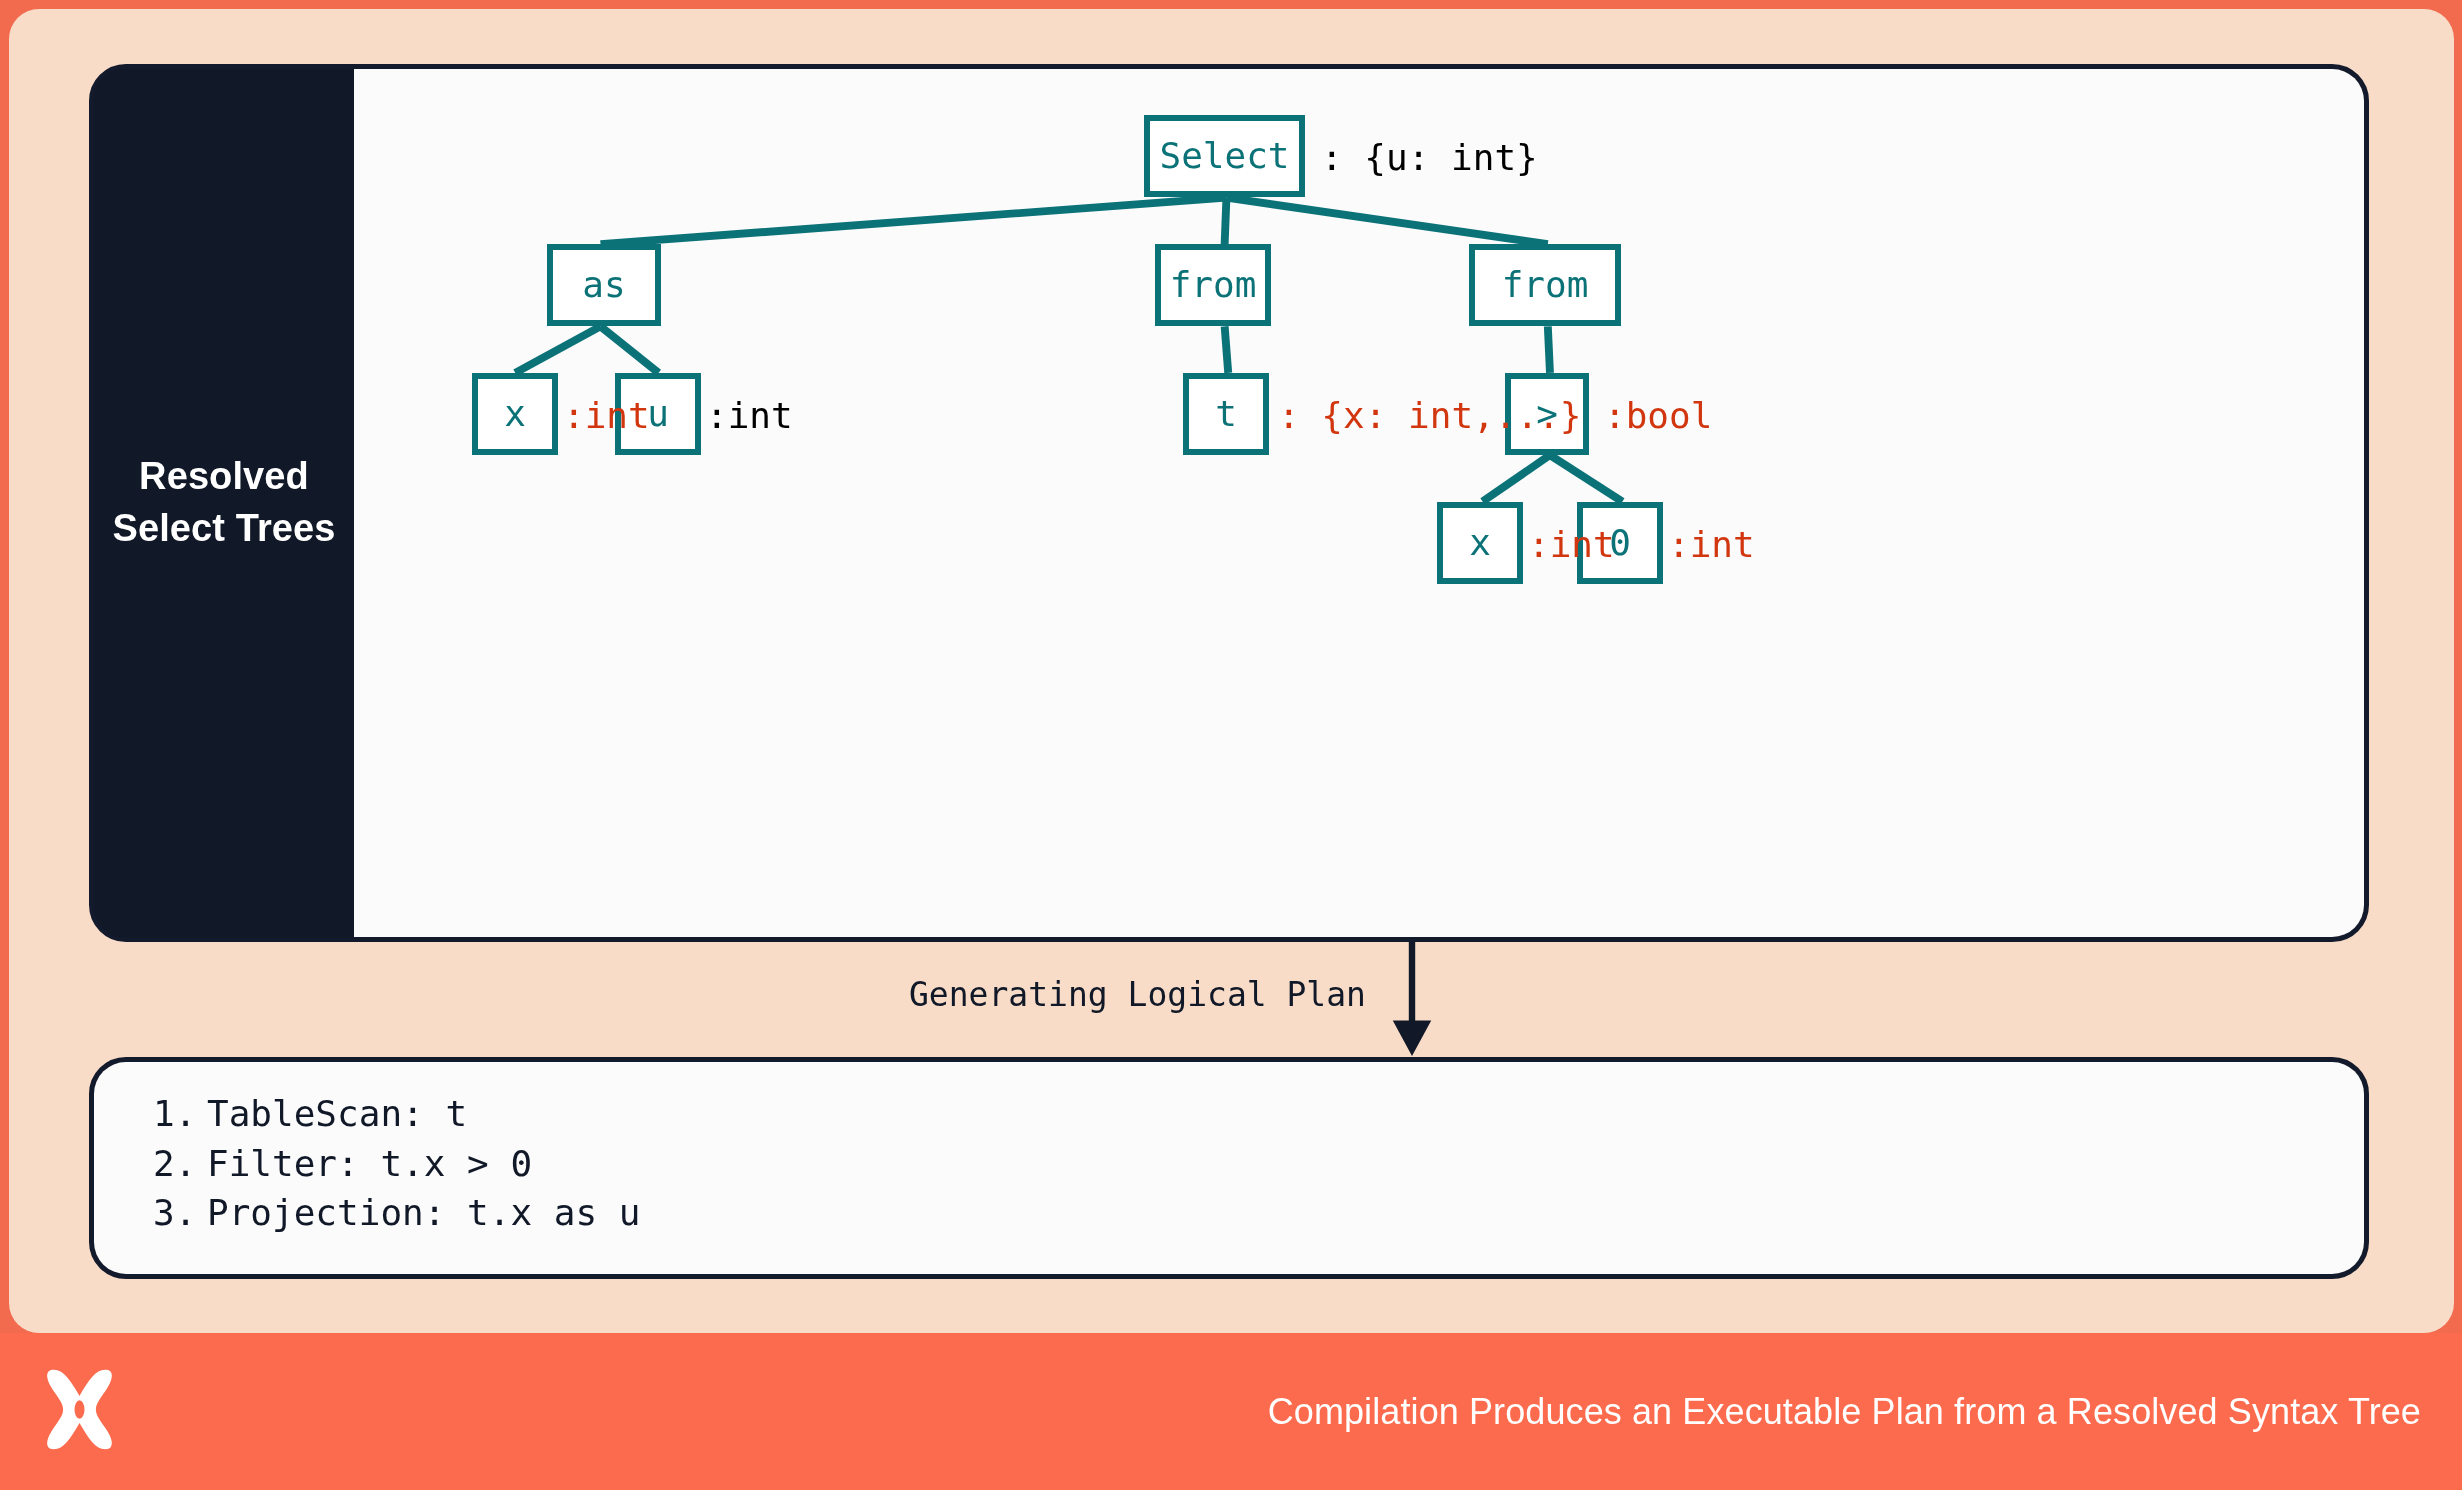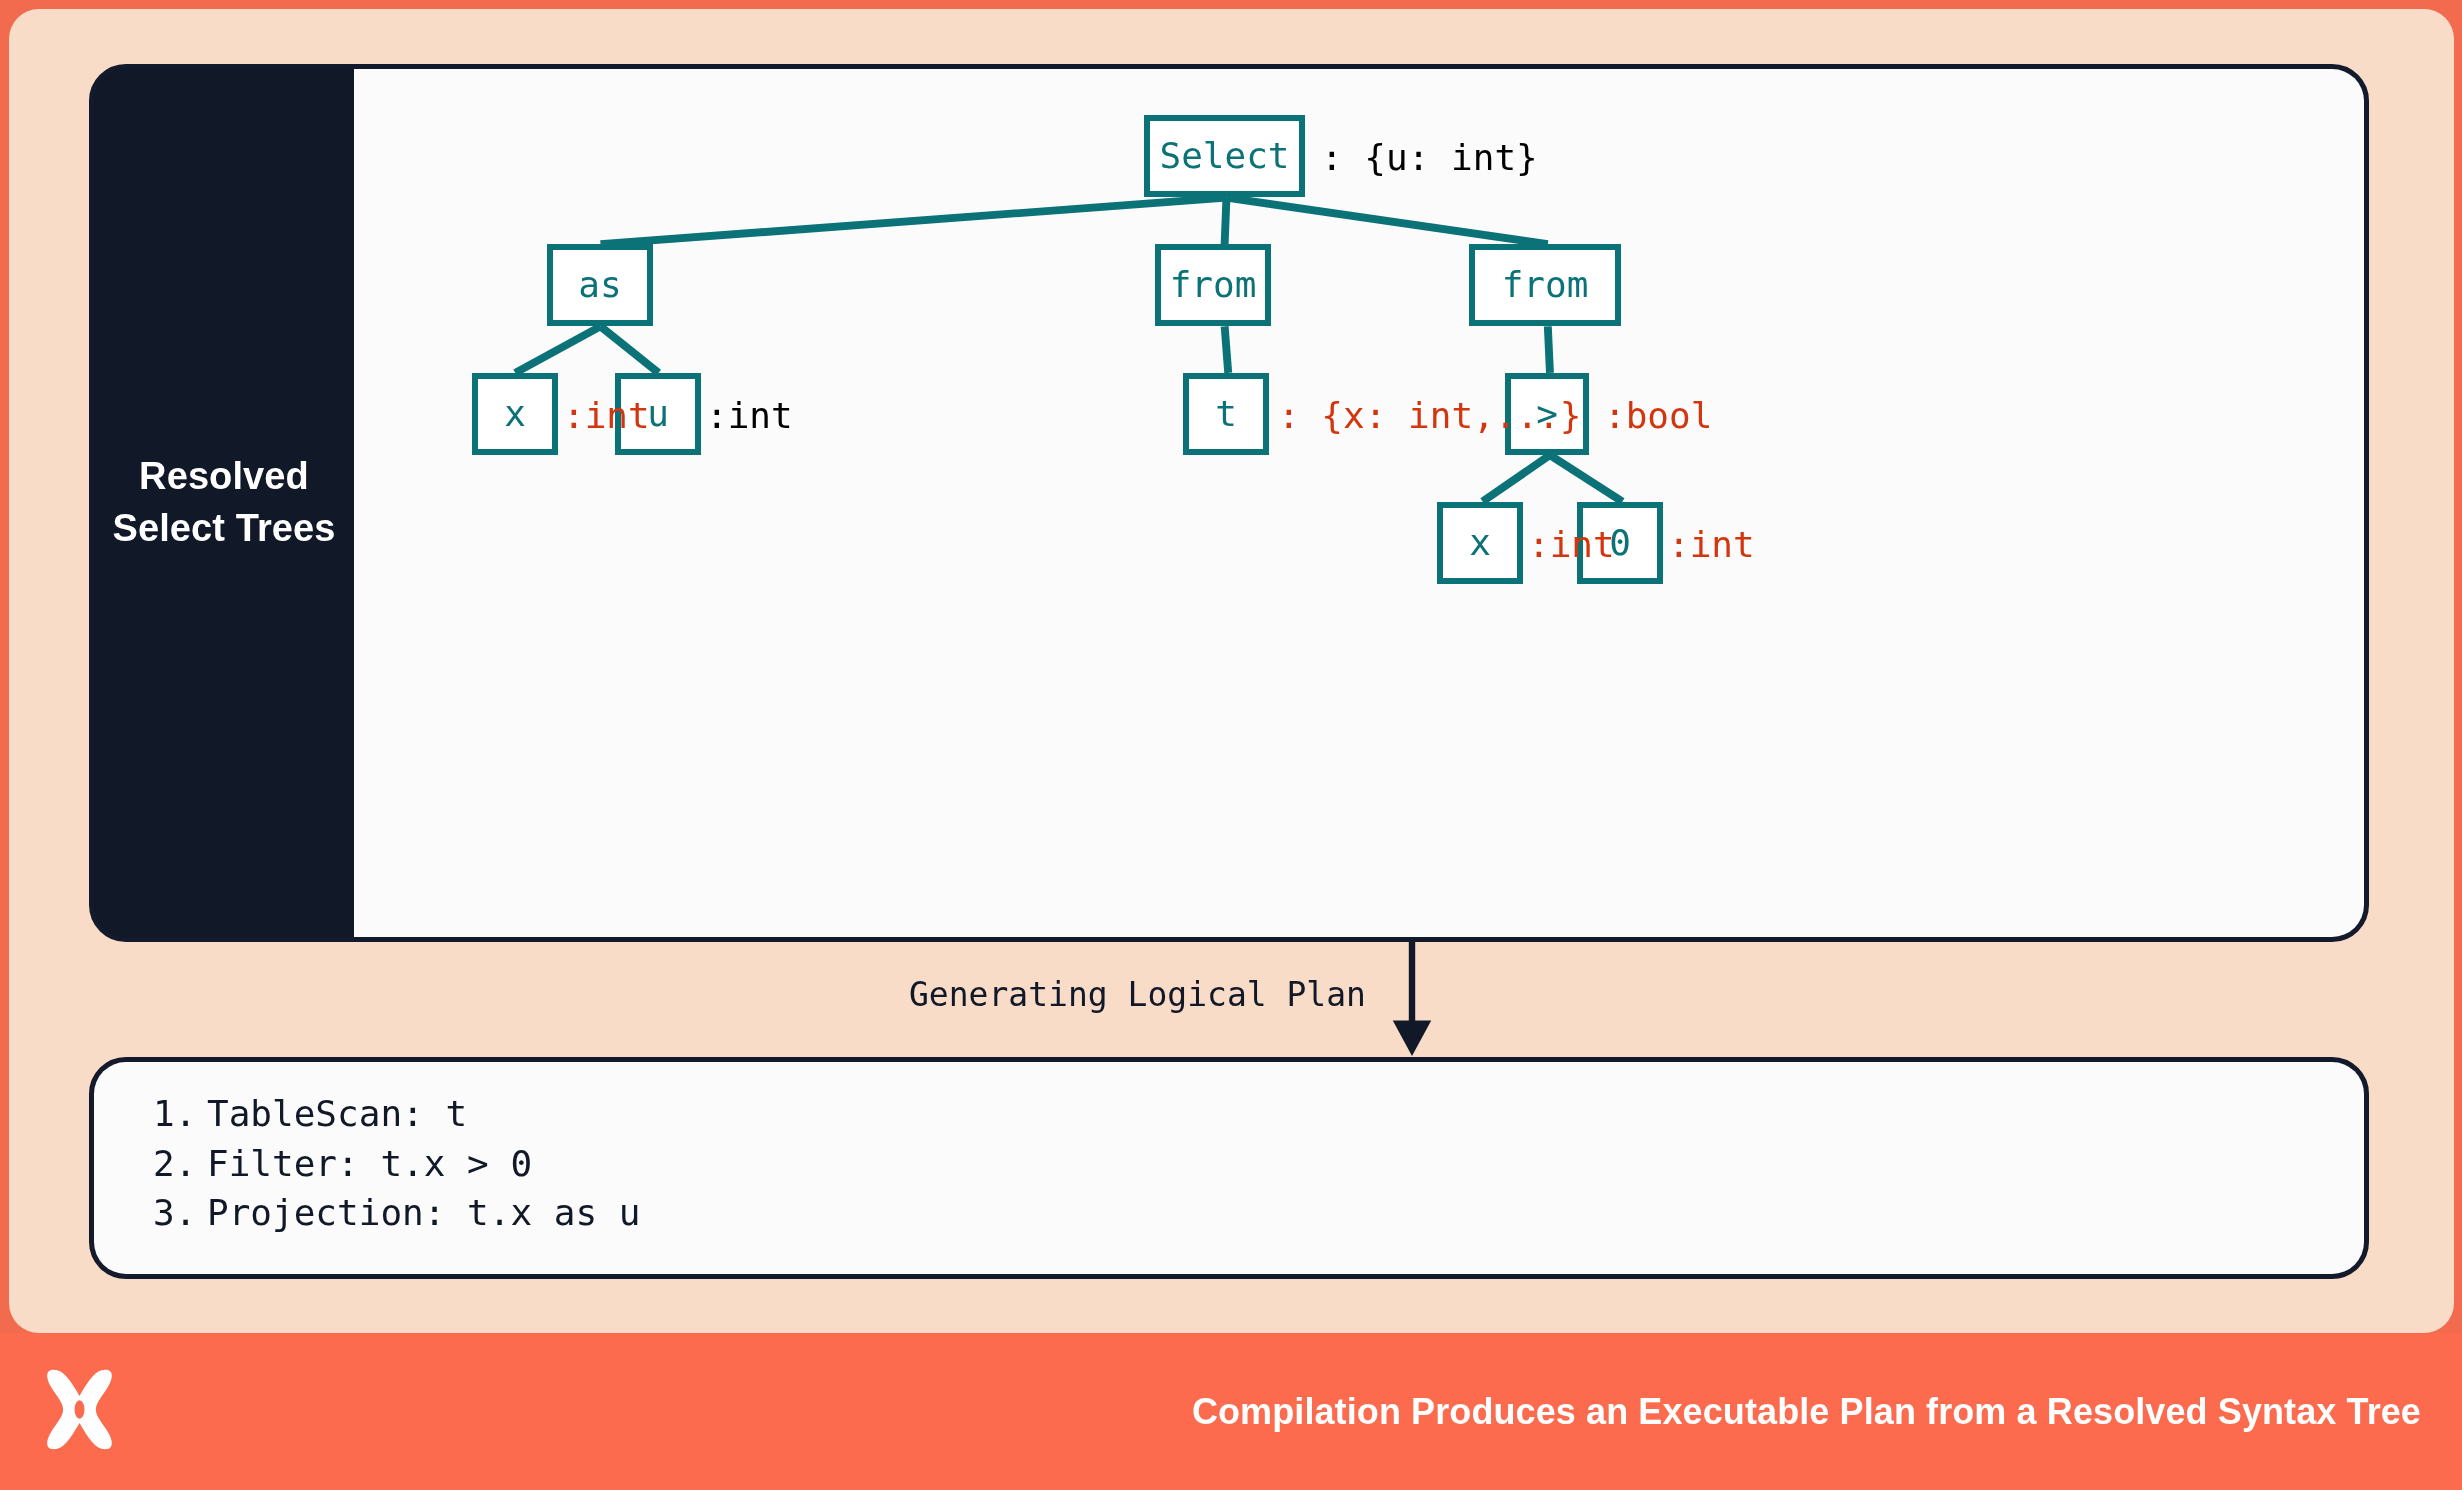--- a/index.html
+++ b/index.html
@@ -153,21 +153,21 @@
     position: absolute;
     left: 40px; top: 33px;
     width: 79px; height: 87px;
   }
   #banner-caption {
     position: absolute;
     left: 0; right: 41px;
     text-align: right;
     color: #FFFFFF;
     font-family: "Liberation Sans", sans-serif;
-    font-weight: bold;
+    font-weight: normal;
     font-size: 36px;
     letter-spacing: 0.1px;
     white-space: nowrap;
   }
 </style>
 </head>
 <body>
 
 <div id="poster">
   <div id="peach-canvas"></div>
@@ -187,21 +187,21 @@
             <line x1="1217.5" y1="180" x2="1666" y2="245" stroke="#0B7277" stroke-width="11"></line>
             <line x1="344" y1="360" x2="225" y2="425" stroke="#0B7277" stroke-width="11"></line>
             <line x1="344" y1="360" x2="425" y2="425" stroke="#0B7277" stroke-width="11"></line>
             <line x1="1215" y1="360" x2="1220" y2="425" stroke="#0B7277" stroke-width="11"></line>
             <line x1="1666" y1="360" x2="1669" y2="425" stroke="#0B7277" stroke-width="11"></line>
             <line x1="1669" y1="540" x2="1575" y2="605" stroke="#0B7277" stroke-width="11"></line>
             <line x1="1669" y1="540" x2="1770" y2="605" stroke="#0B7277" stroke-width="11"></line>
           </svg>
 
       <div class="tnode" style="left: 790px; top: 46px; width: 161px; height: 82px;">Select</div>
-          <div class="tnode" style="left: 193px; top: 175px; width: 106px; height: 82px;">as</div>
+          <div class="tnode" style="left: 193px; top: 175px; width: 114px; height: 82px;">as</div>
           <div class="tnode" style="left: 801px; top: 175px; width: 116px; height: 82px;">from</div>
           <div class="tnode" style="left: 1115px; top: 175px; width: 152px; height: 82px;">from</div>
           <div class="tnode" style="left: 118px; top: 304px; width: 86px; height: 82px;">x</div>
           <div class="tnode" style="left: 261px; top: 304px; width: 86px; height: 82px;">u</div>
           <div class="tnode" style="left: 829px; top: 304px; width: 86px; height: 82px;">t</div>
           <div class="tnode" style="left: 1151px; top: 304px; width: 84px; height: 82px;">&gt;</div>
           <div class="tnode" style="left: 1083px; top: 433px; width: 86px; height: 82px;">x</div>
           <div class="tnode" style="left: 1223px; top: 433px; width: 86px; height: 82px;">0</div>
           <div class="tanno anno-dark" style="left: 967px; top: 71px;">: {u: int}</div>
           <div class="tanno anno-red" style="left: 209px; top: 329px;">:int</div>

